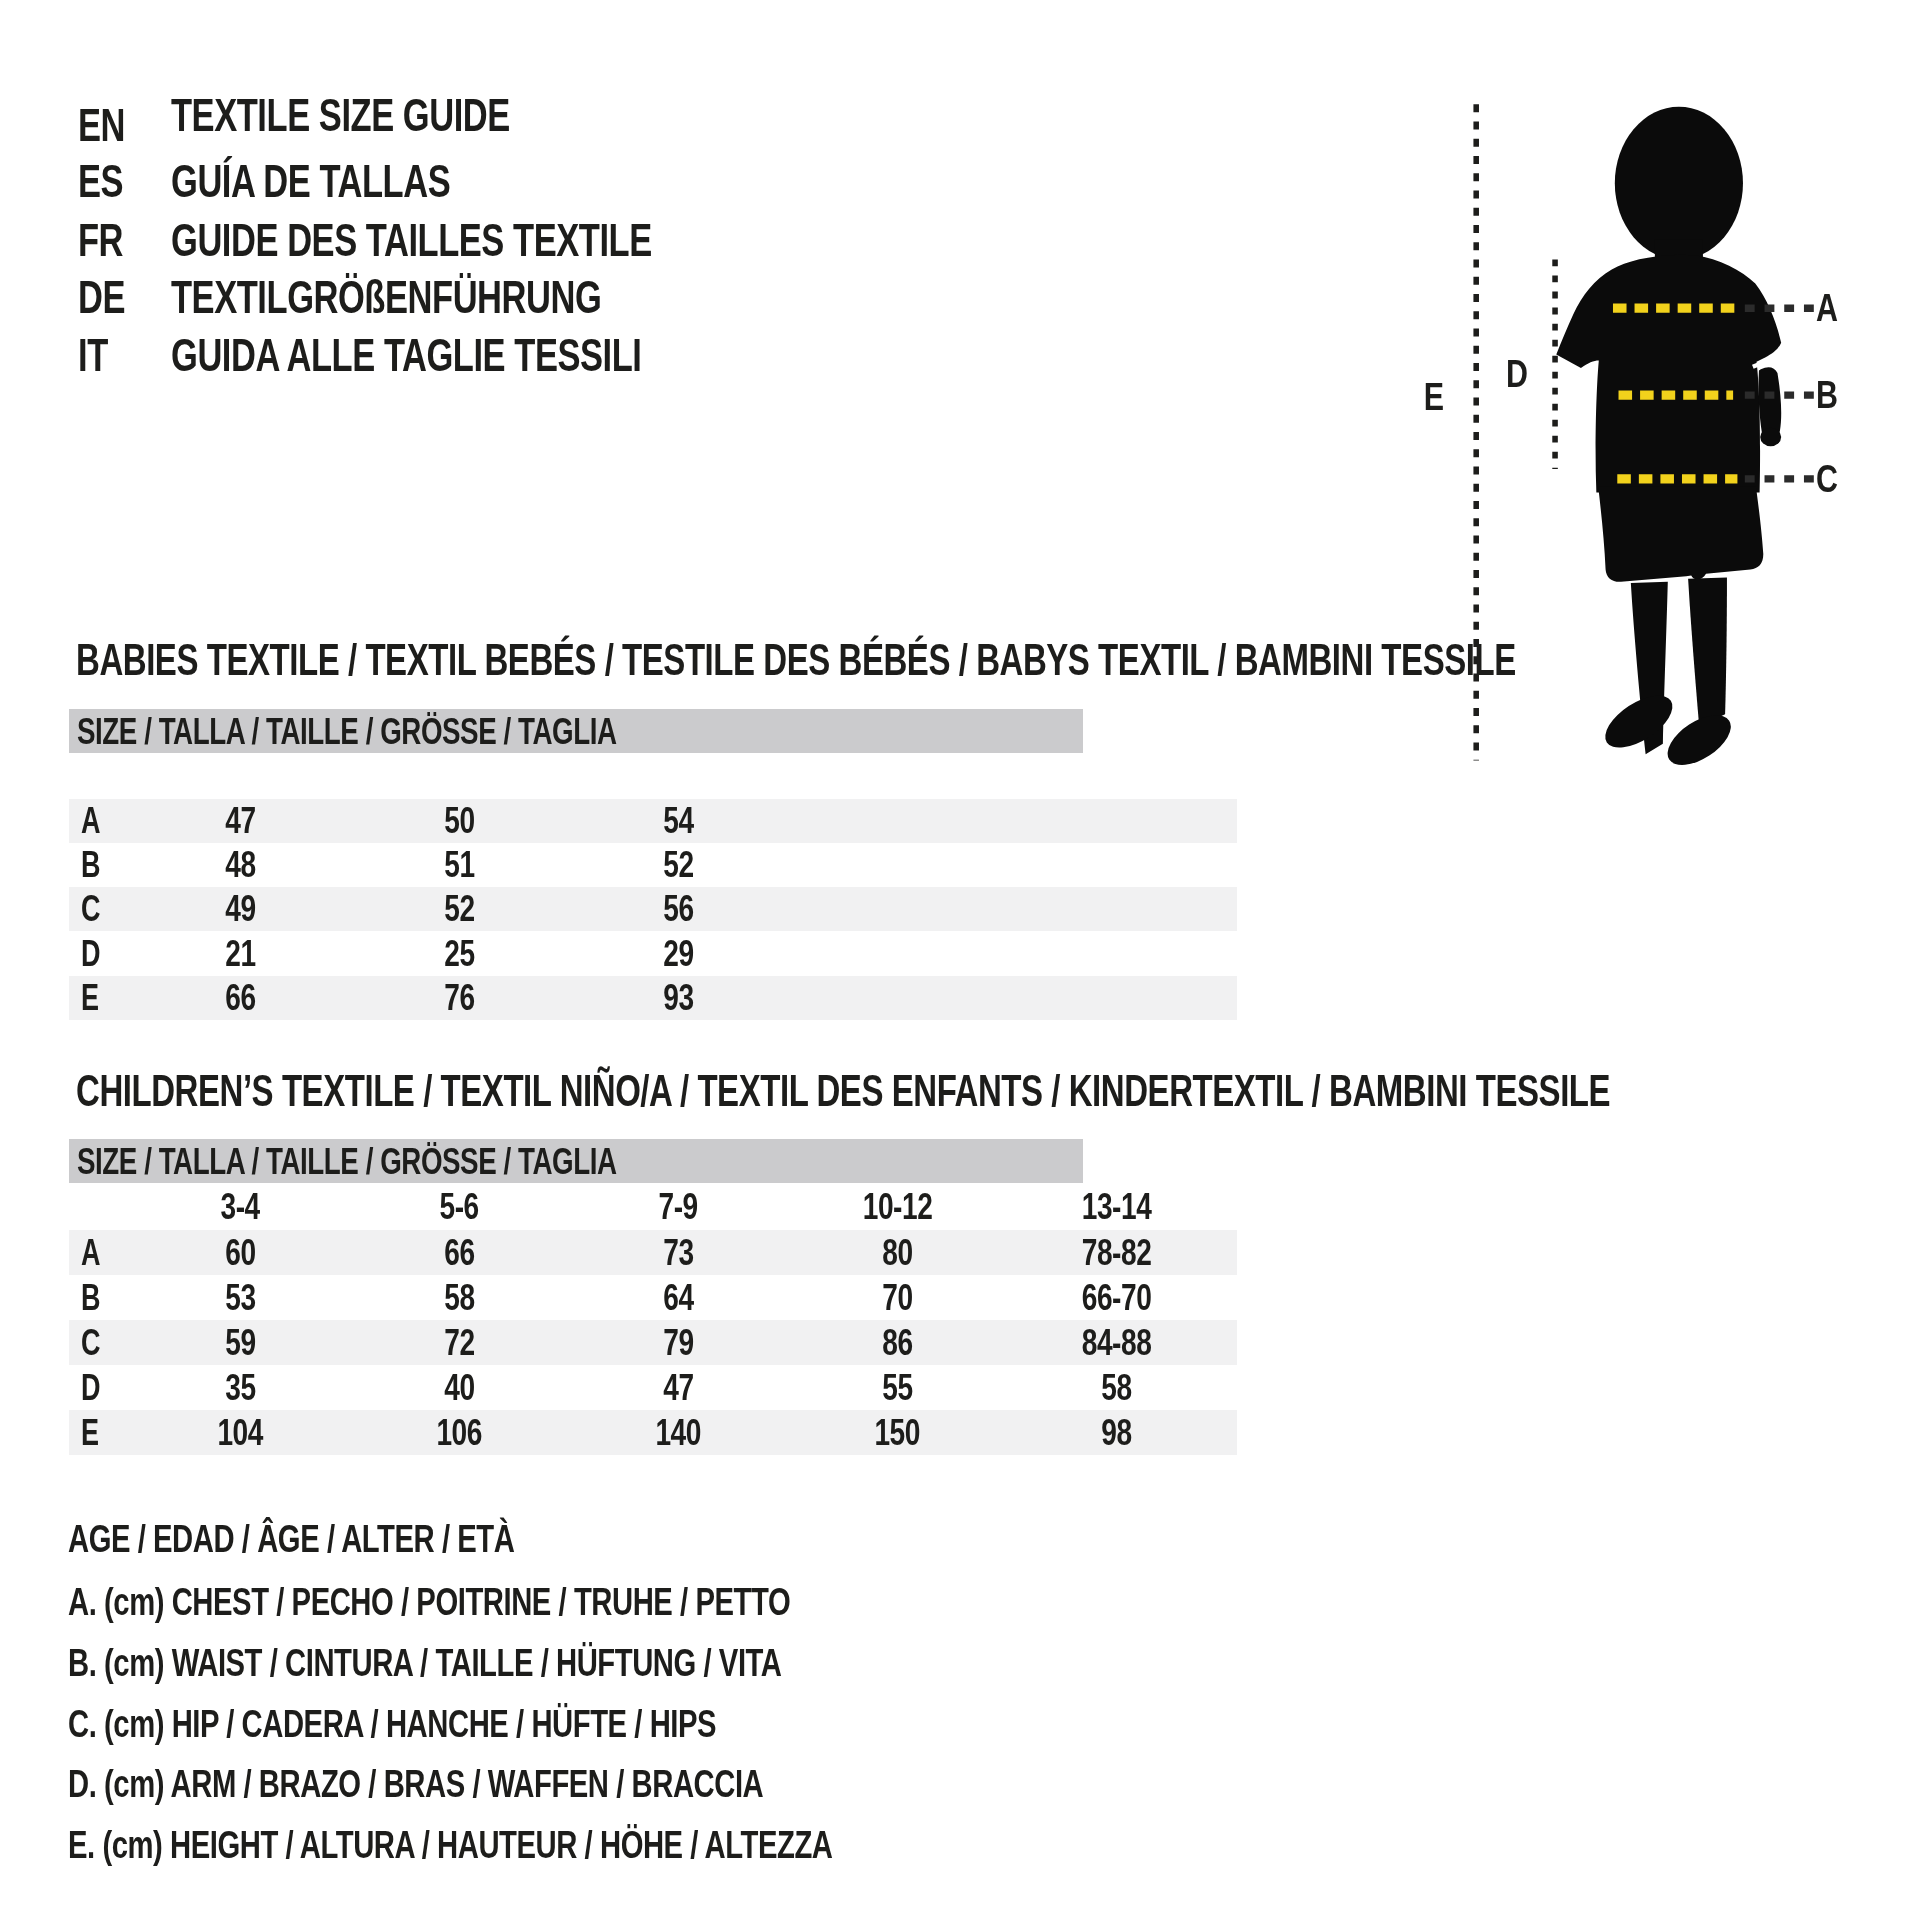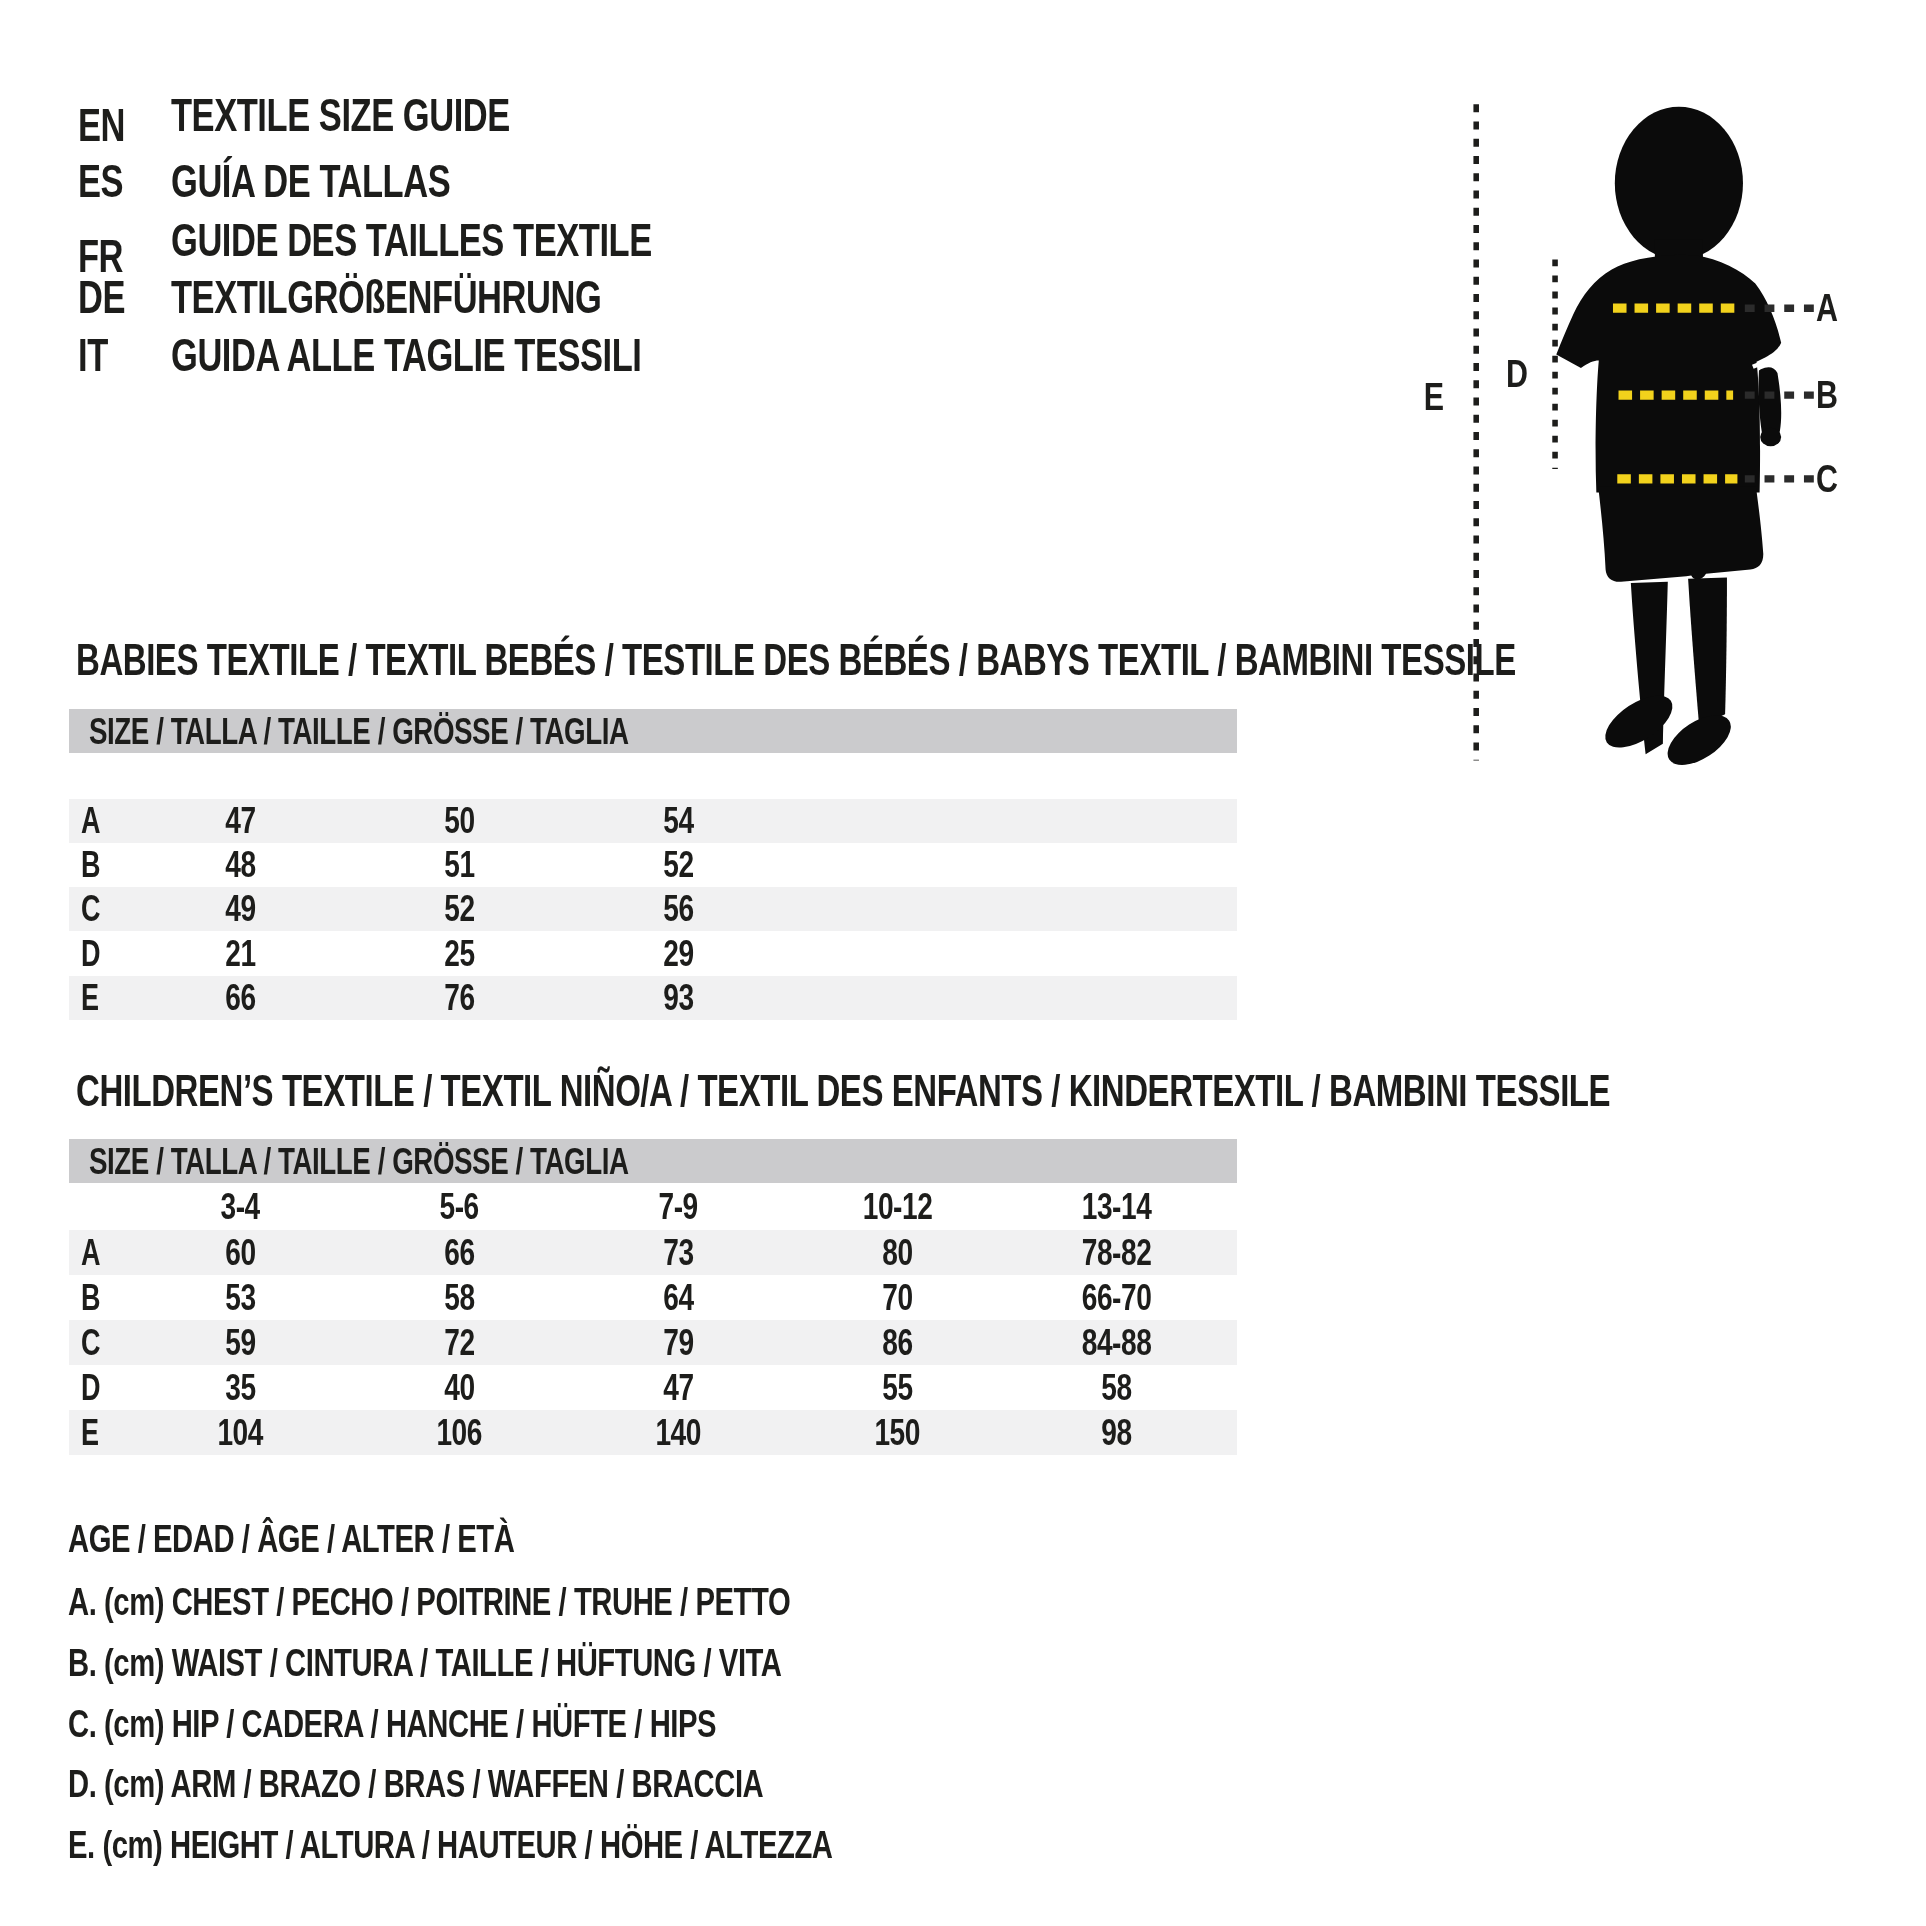--- a/index.html
+++ b/index.html
@@ -10,22 +10,22 @@
   .abs{position:absolute;}
   
   .cx{display:inline-block;transform:scaleX(.75);transform-origin:0 50%;white-space:nowrap;}
   .cxc{display:inline-block;transform:scaleX(.78);transform-origin:50% 50%;white-space:nowrap;}
   
   .lang-code{position:absolute;left:78px;font-size:46px;font-weight:bold;line-height:1;}
   .lang-title{position:absolute;left:171px;font-size:46px;font-weight:bold;line-height:1;}
   
   .section-title{position:absolute;left:76px;font-size:44px;font-weight:bold;line-height:1;}
   
-  .size-bar{position:absolute;left:69px;width:1168px;background:#CBCBCD;display:flex;align-items:center;
-            padding-left:20px;box-sizing:border-box;font-size:37px;font-weight:bold;line-height:1;}
+  .size-bar{position:absolute;left:69px;width:1014px;background:#CBCBCD;display:flex;align-items:center;
+            padding-left:8px;box-sizing:border-box;font-size:37px;font-weight:bold;line-height:1;}
   
   .table-row{position:absolute;left:69px;width:1168px;display:flex;align-items:center;
              font-size:36px;font-weight:bold;line-height:1;}
   .stripe{background:#F1F1F2;}
   .row-label{width:62px;padding-left:11.7px;box-sizing:border-box;text-align:left;}
   .cell{width:219px;text-align:center;}
   
   .legend-line{position:absolute;left:68px;font-size:39px;font-weight:bold;line-height:1;}
   
   .marker{position:absolute;font-size:39px;font-weight:bold;line-height:1;}
@@ -34,21 +34,21 @@
 </head>
 <body>
 
 <div id="canvas">
 
   <div>
     <div class="lang-code" style="top:102px"><span class="cx">EN</span></div>
     <div class="lang-title" style="top:92px"><span class="cx">TEXTILE SIZE GUIDE</span></div>
     <div class="lang-code" style="top:158px"><span class="cx">ES</span></div>
     <div class="lang-title" style="top:158px"><span class="cx">GUÍA DE TALLAS</span></div>
-    <div class="lang-code" style="top:233px"><span class="cx">FR</span></div>
+    <div class="lang-code" style="top:217px"><span class="cx">FR</span></div>
     <div class="lang-title" style="top:217px"><span class="cx">GUIDE DES TAILLES TEXTILE</span></div>
     <div class="lang-code" style="top:274px"><span class="cx">DE</span></div>
     <div class="lang-title" style="top:274px"><span class="cx">TEXTILGRÖßENFÜHRUNG</span></div>
     <div class="lang-code" style="top:332px"><span class="cx">IT</span></div>
     <div class="lang-title" style="top:332px"><span class="cx">GUIDA ALLE TAGLIE TESSILI</span></div>
   </div>
 
   <svg class="abs" style="left:1417px;top:92px" width="509" height="690" viewBox="0 0 826 1120">
 
     <line x1="96" y1="20" x2="96" y2="1085" stroke="#1D1D1B" stroke-width="9" stroke-dasharray="13 15"></line>

